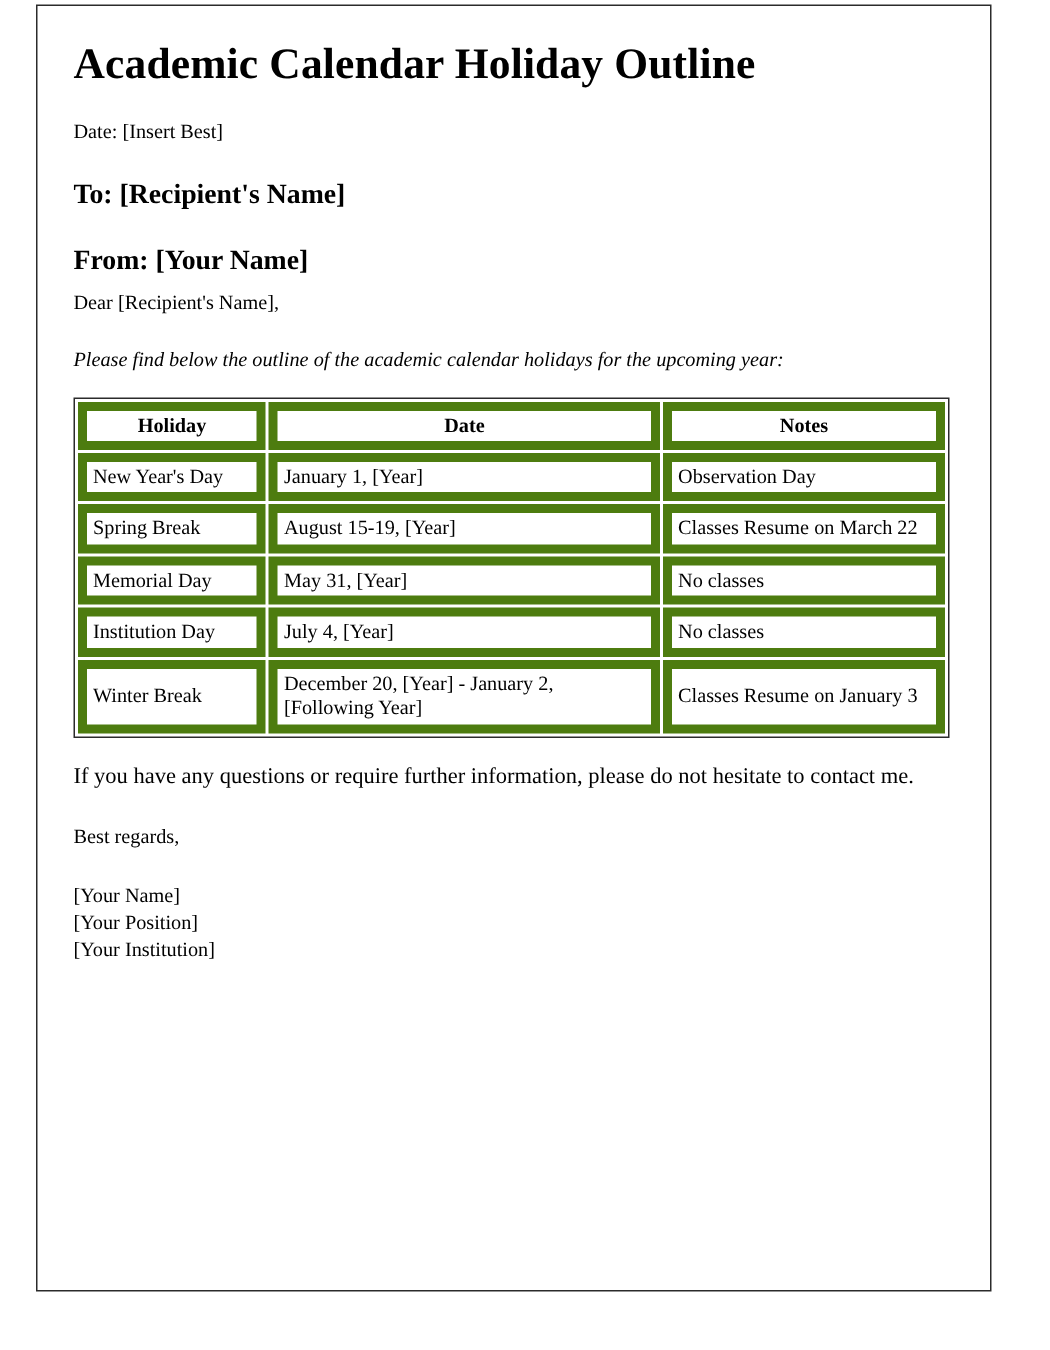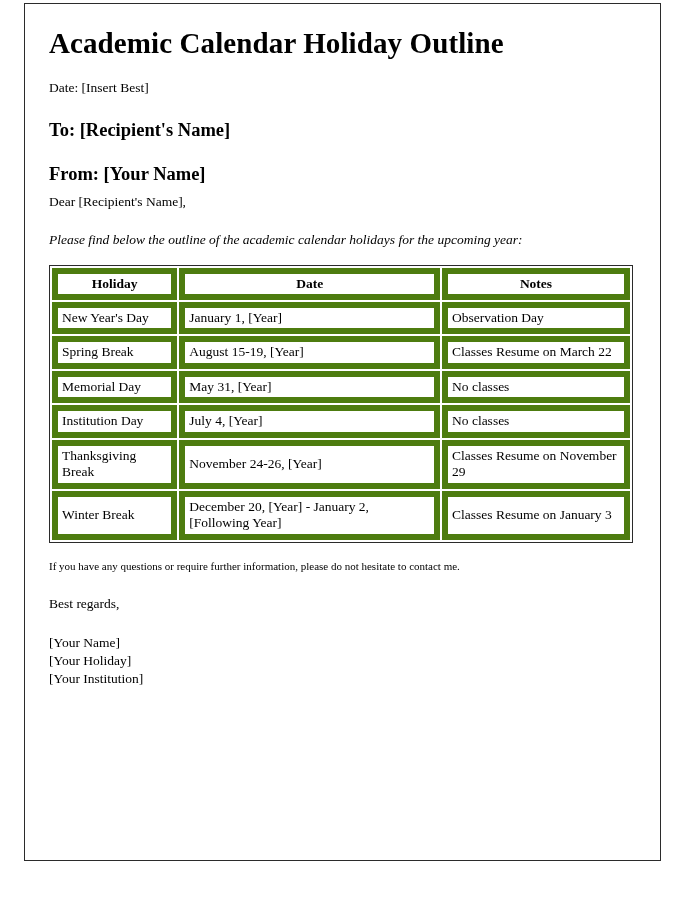--- a/index.html
+++ b/index.html
@@ -92,21 +92,21 @@
   }
   .holiday-table td {
     text-align: left;
     font-weight: normal;
   }
   .col-holiday { width: 124px; }
   .col-date    { width: 258px; }
   .col-notes   { width: 186px; }
 
   .closing-para {
-    font-size: 11px;
+    font-size: 15px;
     line-height: 1.25;
     margin: 17px 0 0 0;
     width: 578px;
   }
 
   .regards {
     font-size: 13.5px;
     line-height: 1.2;
     margin: 22px 0 16px 0;
   }
@@ -164,36 +164,31 @@
           <td>Memorial Day</td>
           <td>May 31, [Year]</td>
           <td>No classes</td>
         </tr>
         <tr>
           <td>Institution Day</td>
           <td>July 4, [Year]</td>
           <td>No classes</td>
         </tr>
         <tr>
-          <td>Thanksgiving Break</td>
-          <td>November 24-26, [Year]</td>
-          <td>Classes Resume on November 29</td>
-        </tr>
-        <tr>
           <td>Winter Break</td>
           <td>December 20, [Year] - January 2, [Following Year]</td>
           <td>Classes Resume on January 3</td>
         </tr>
       </tbody>
     </table>
 
     <p class="closing-para">If you have any questions or require further information, please do not hesitate to contact me.</p>
 
     <p class="regards">Best regards,</p>
 
     <div class="signature">
       <div>[Your Name]</div>
-      <div>[Your Holiday]</div>
+      <div>[Your Position]</div>
       <div>[Your Institution]</div>
     </div>
 
   </div>
 </div>
 
 </body></html>

